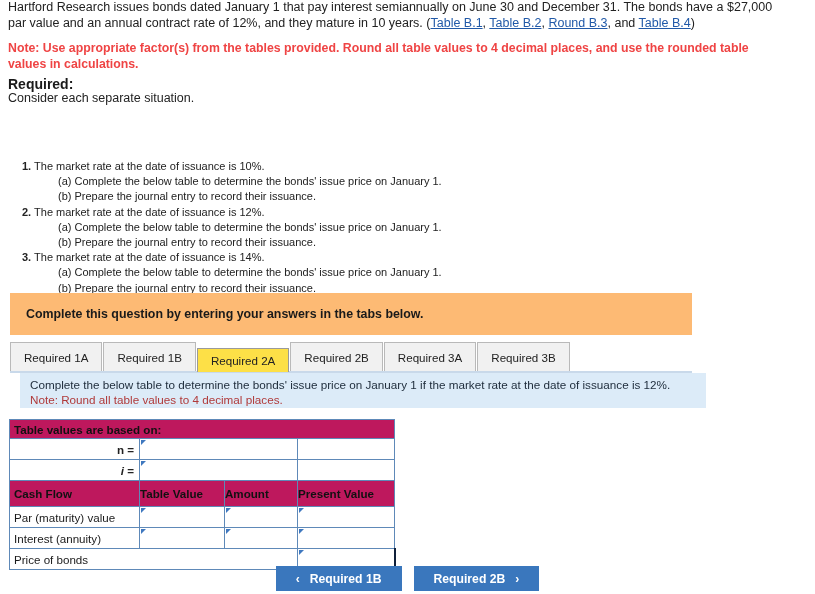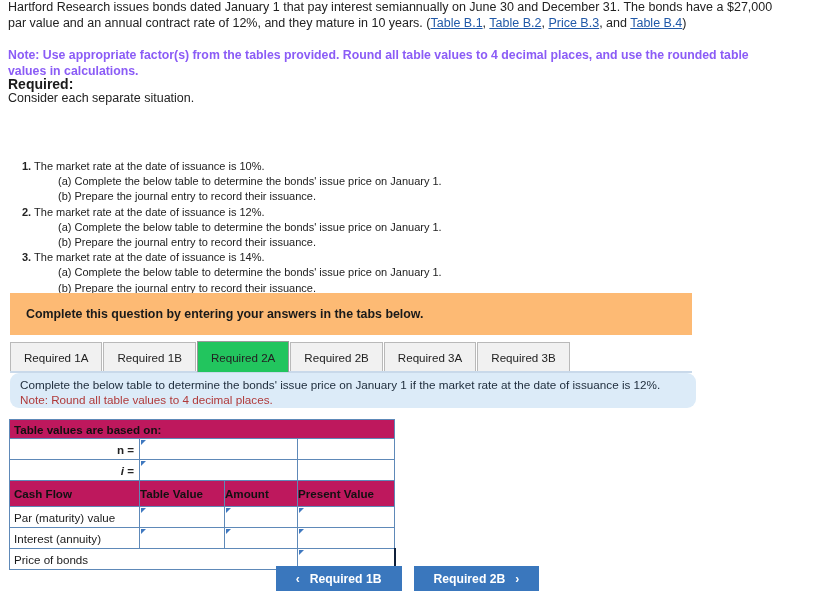--- a/index.html
+++ b/index.html
@@ -13,22 +13,22 @@
   }
   .page { position: relative; width: 815px; height: 594px; }
 
   
   .stmt {
     position: absolute; left: 8px; top: 0px; width: 780px;
     font-size: 12.5px; line-height: 15.5px; color: #222;
   }
   .stmt a { color: #2159a8; text-decoration: underline; }
   .note-red {
-    color: #8b5cf6; font-weight: bold; font-size: 12.3px;
-    line-height: 15.5px; display: block; margin-top: 17px;
+    color: #ef4444; font-weight: bold; font-size: 12.3px;
+    line-height: 15.5px; display: block; margin-top: 10px;
   }
 
   .required-hd {
     position: absolute; left: 8px; top: 76px;
     font-size: 14px; font-weight: bold; color: #1a1a1a;
   }
   .consider {
     position: absolute; left: 8px; top: 91px;
     font-size: 12.5px; color: #222;
   }
@@ -62,37 +62,36 @@
   .tab {
     height: 30px; padding: 0 13px;
     display: flex; align-items: center; justify-content: center;
     font-size: 11.6px; color: #222;
     background: #f1f1f1;
     border: 1px solid #b9b9b9;
     border-bottom: none;
     margin-right: 1px;
   }
   .tab.active {
-    background: #22c55e;
+    background: #fde047;
     border-color: #9a9a9a;
     position: relative; z-index: 3;
-    height: 31px;
+    height: 24px;
   }
   .tab-underline {
     position: absolute; left: 10px; top: 371px; width: 682px;
     height: 2px; background: #c9d9ea;
   }
 
   
   .blue-bar {
-    position: absolute; left: 10px; top: 373px;
+    position: absolute; left: 20px; top: 373px;
     width: 686px; height: 35px;
     background: #dcebf8;
     padding: 4px 10px 0 10px;
-    border-radius: 9px;
   }
   .blue-bar .l1 { font-size: 11.7px; color: #1d2b3a; line-height: 15px; }
   .blue-bar .l2 { font-size: 11.7px; color: #b03a3a; line-height: 15px; }
 
   
   .tbl {
     position: absolute; left: 9px; top: 419px;
     width: 385px;
     border-collapse: collapse;
     font-size: 11.6px;
@@ -167,21 +166,21 @@
   }
   .chev { font-size: 12px; font-weight: bold; }
 </style>
 </head>
 <body>
 
 <div class="page">
 
   <div class="stmt">
     <span>Hartford Research issues bonds dated January 1 that pay interest semiannually on June 30 and December 31. The bonds have a</span>
-    <span>$27,000 par value and an annual contract rate of 12%, and they mature in 10 years. (</span><a href="#">Table B.1</a><span>, </span><a href="#">Table B.2</a><span>, </span><a href="#">Price B.3</a><span>, and </span><a href="#">Table B.4</a><span>)</span>
+    <span>$27,000 par value and an annual contract rate of 12%, and they mature in 10 years. (</span><a href="#">Table B.1</a><span>, </span><a href="#">Table B.2</a><span>, </span><a href="#">Round B.3</a><span>, and </span><a href="#">Table B.4</a><span>)</span>
     <span class="note-red">Note: Use appropriate factor(s) from the tables provided. Round all table values to 4 decimal places, and use the rounded table values in calculations.</span>
   </div>
 
   <div class="required-hd">Required:</div>
   <div class="consider">Consider each separate situation.</div>
 
   <div class="sitlist">
     <div>
       <div class="sit-main">
         <span class="sit-num">1.</span>

